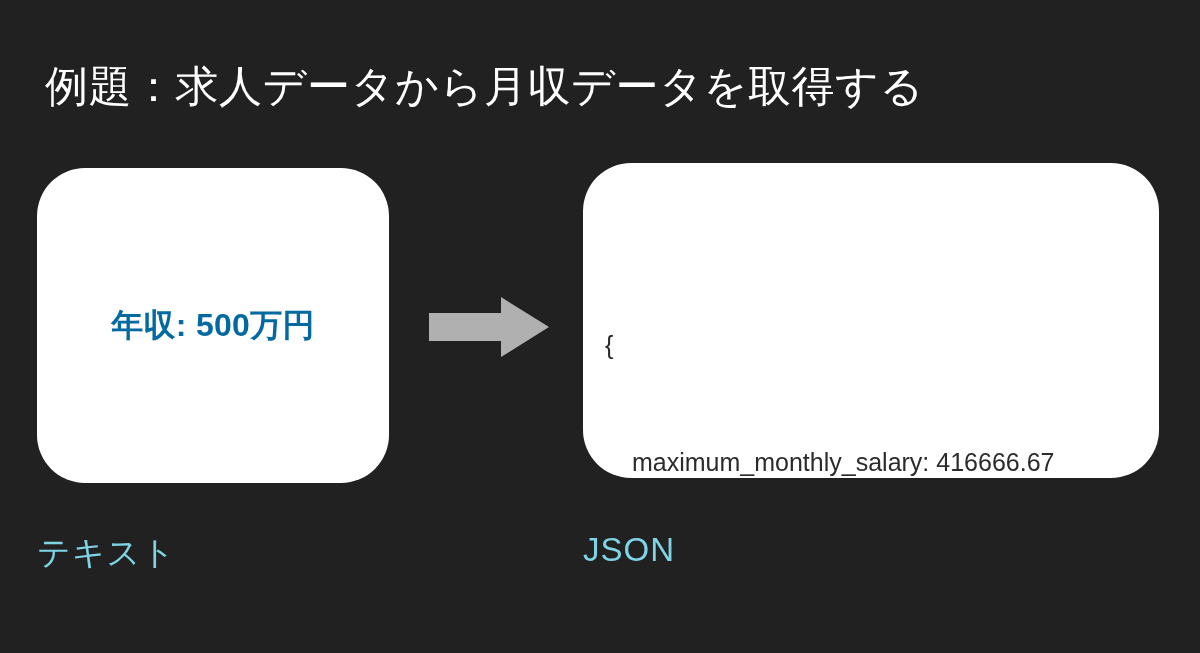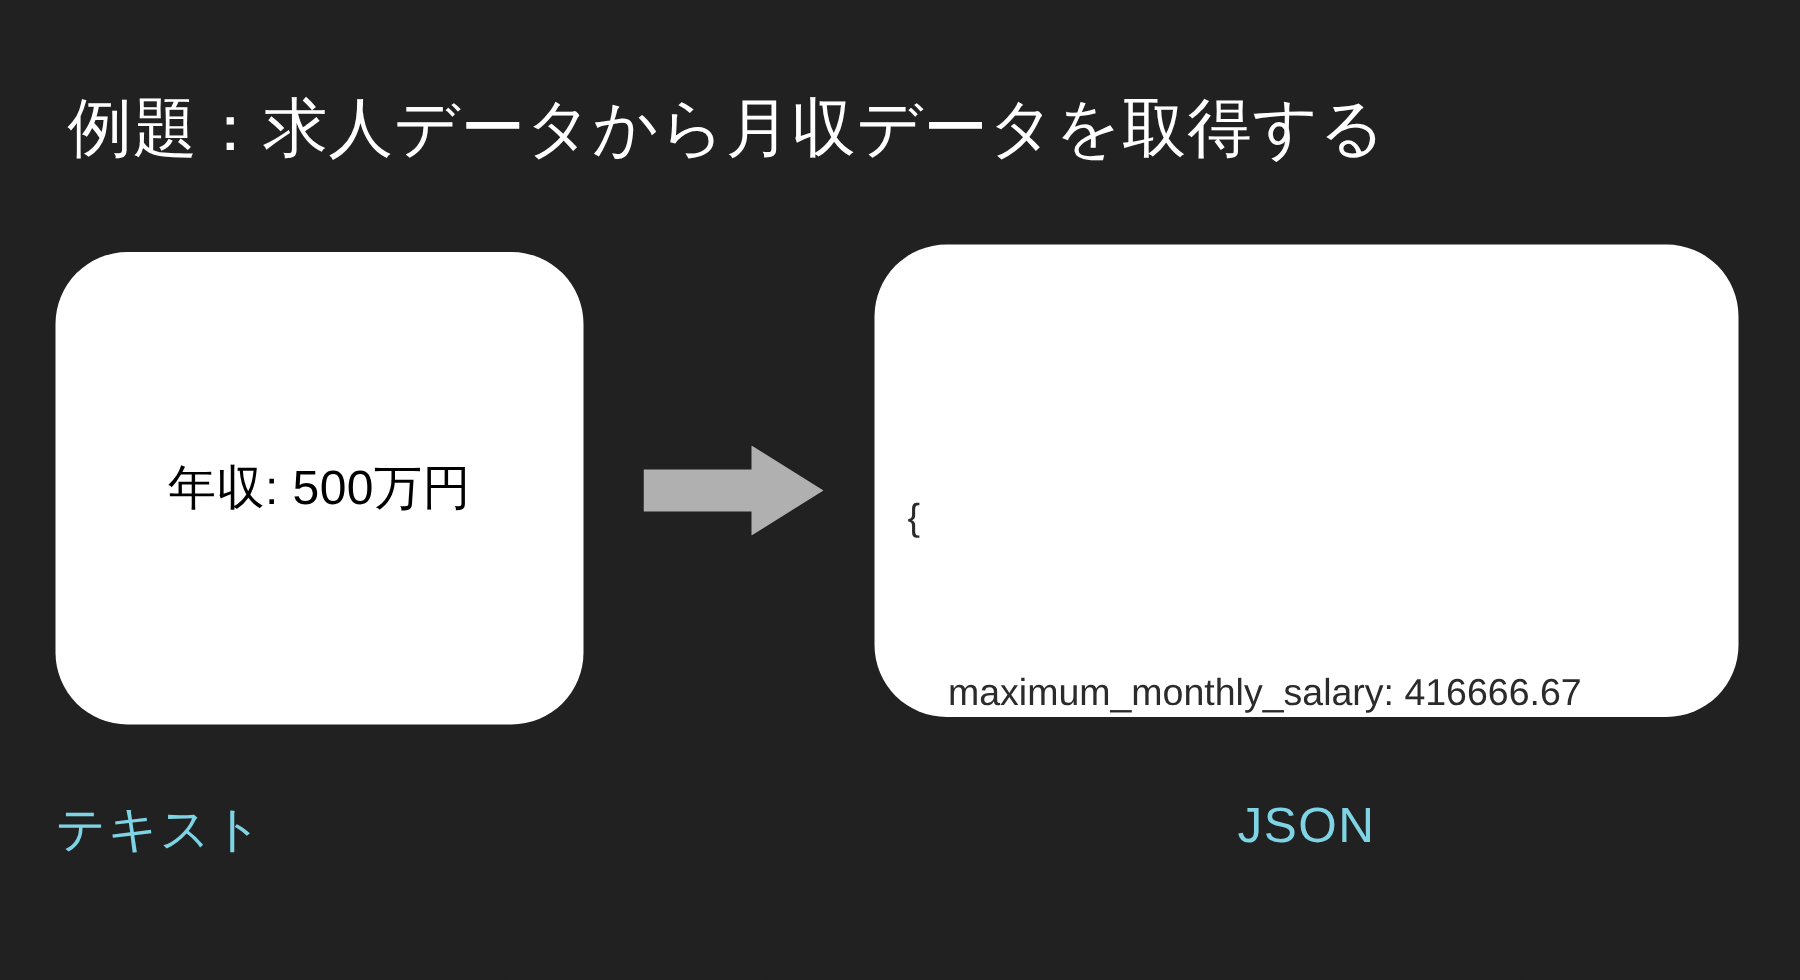--- a/index.html
+++ b/index.html
@@ -55,23 +55,23 @@
   }
 
   .card-json {
     left: 583px;
     top: 163px;
     width: 576px;
     height: 315px;
   }
 
   .card-text-value {
-    color: #000000;
+    color: #0369a1;
     font-size: 32px;
-    font-weight: 400;
+    font-weight: 700;
     letter-spacing: 0.3px;
     white-space: nowrap;
   }
 
   
   .json-body {
     position: absolute;
     left: 22px;
     top: 85px;
     width: 534px;
@@ -124,21 +124,21 @@
     left: 37px;
     top: 531px;
     width: 352px;
     text-align: left;
   }
 
   .caption-json {
     left: 583px;
     top: 531px;
     width: 576px;
-    text-align: center;
+    text-align: left;
   }
 </style>
 </head>
 <body>
 
 <div class="slide">
 
   <div class="slide-title">例題：求人データから月収データを取得する</div>
 
   <div class="card card-text">

